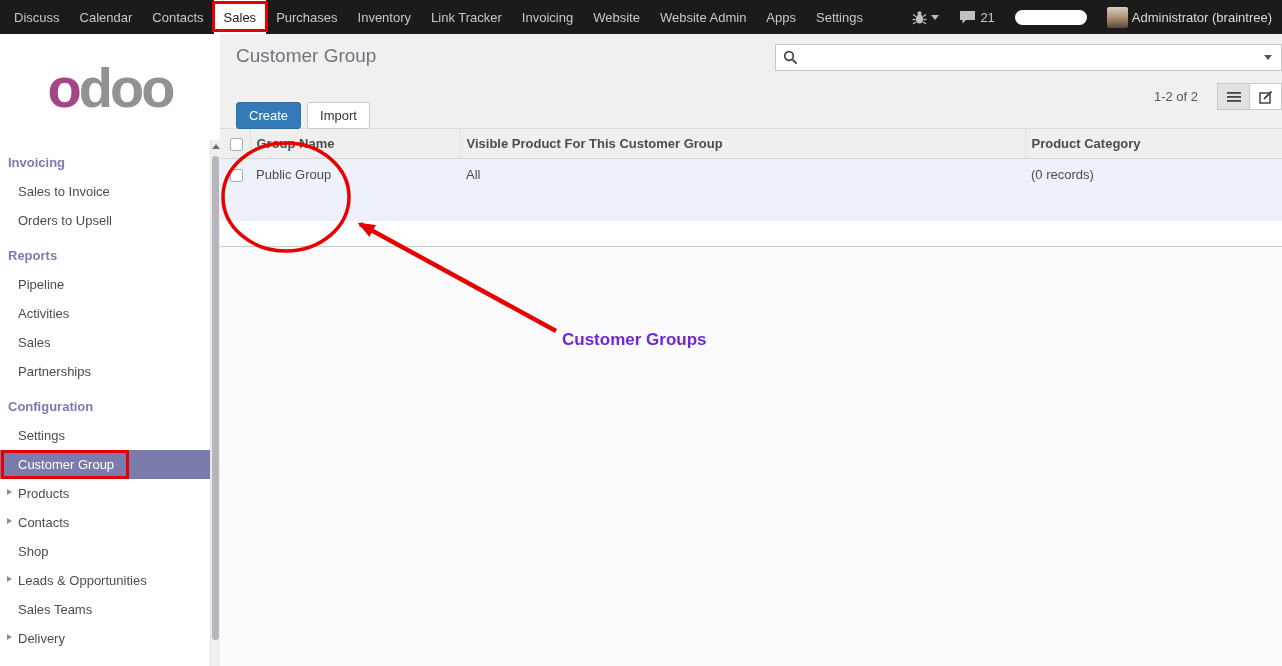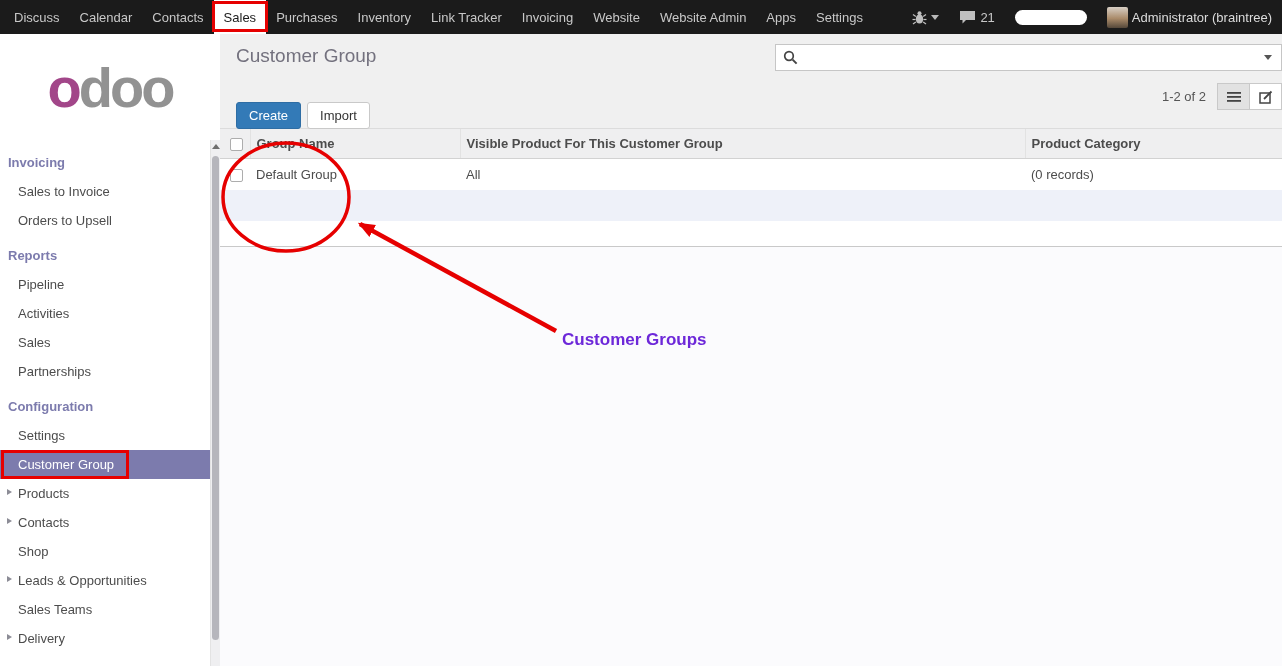--- a/index.html
+++ b/index.html
@@ -55,21 +55,21 @@
                 border:1px solid #c6c6c6; display:flex; align-items:center; }
   .search-box svg { margin:0 5px 0 7px; flex:none; }
   .search-input { border:none; outline:none; flex:1; height:100%; font-size:13px; background:transparent; }
   .search-caret { margin-right:9px; cursor:pointer; }
 
   .toolbar { position:absolute; left:16px; top:49px; display:flex; gap:6px; }
   .btn { font-size:13px; padding:5px 12px; border-radius:3px; border:1px solid #c9c9c9;
          background:#fff; color:#333; cursor:pointer;margin-top:19px; }
   .btn-primary { background:#337ab7; border-color:#2e6da4; color:#fff; }
 
-  .pager { position:absolute; right:76px; top:55px; font-size:13px; color:#555; }
+  .pager { position:absolute; right:84px; top:55px; font-size:13px; color:#555; }
   .view-switcher { position:absolute; right:0; top:49px; display:flex; }
   .vs-btn { width:33px; height:27px; border:1px solid #c9c9c9; background:#fff; display:flex;
             align-items:center; justify-content:center; cursor:pointer; }
   .vs-btn + .vs-btn { margin-left:-1px; }
   .vs-btn.active { background:#e2e2e2; }
 
   
   .list-table { width:100%; border-collapse:collapse; font-size:13px; color:#4c4c4c; background:#fff; }
   .list-table th { background:#efeff0; text-align:left; font-weight:bold; padding:7px 6px;
                    border-top:1px solid #dcdcdc; border-bottom:1px solid #d2d2d2; }
@@ -234,25 +234,25 @@
           <tr>
             <th class="col-check">
               <input type="checkbox" class="cb" style="">
             </th>
             <th class="col-name">Group Name</th>
             <th class="col-vis">Visible Product For This Customer Group</th>
             <th>Product Category</th>
           </tr>
         </thead>
         <tbody>
-          <tr class="even">
+          <tr class="odd">
             <td>
               <input type="checkbox" class="cb" style="">
             </td>
-            <td>Default Group</td>
+            <td>Public Group</td>
             <td>All</td>
             <td>(0 records)</td>
           </tr>
           <tr class="odd">
             <td>&nbsp;</td>
               <td></td>
               <td></td>
               <td></td>
           </tr>
           <tr class="even filler-short">

